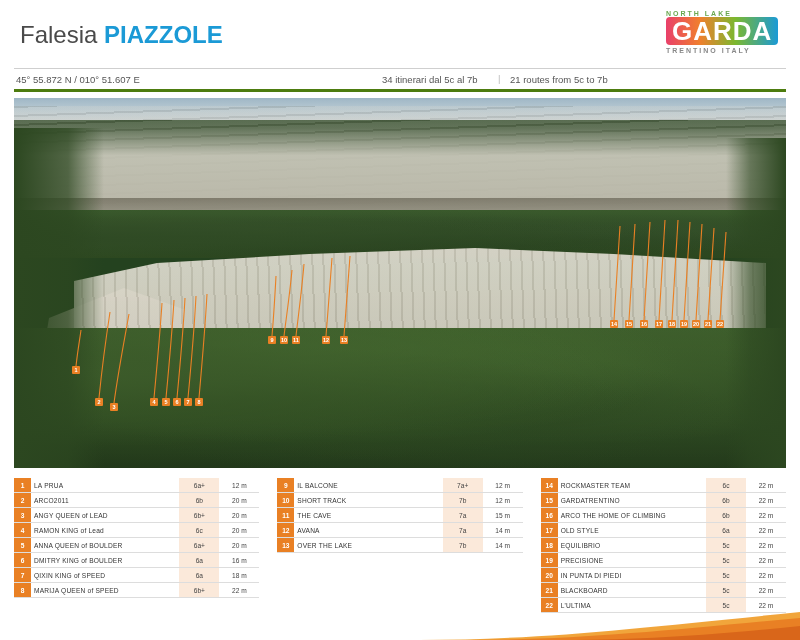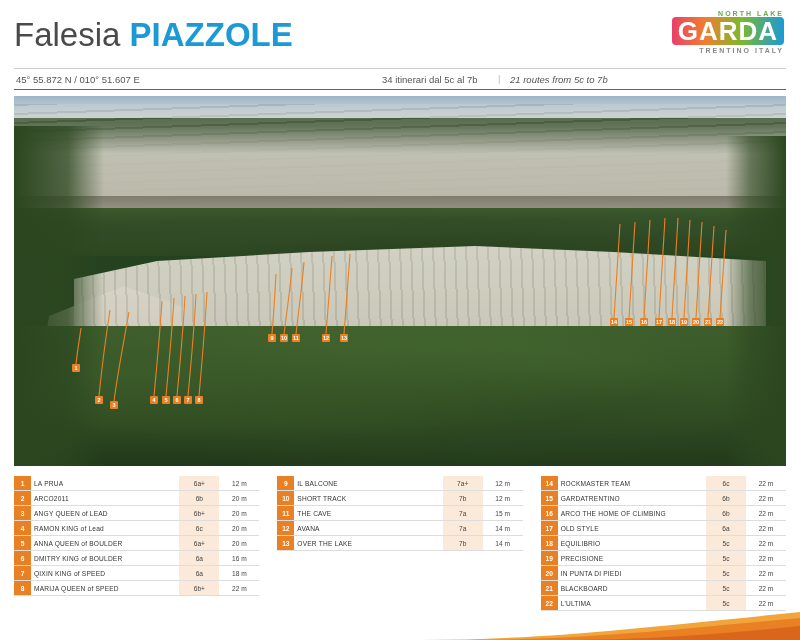--- a/index.html
+++ b/index.html
@@ -24,39 +24,39 @@
 
   
   .header {
     position: relative;
     height: 68px;
     padding: 0 14px;
     box-sizing: border-box;
   }
   .title {
     position: absolute;
-    left: 14px;
+    left: 20px;
     top: 16px;
-    font-size: 33px;
+    font-size: 24px;
     line-height: 38px;
     color: #4a4a4a;
     font-weight: 400;
     white-space: nowrap;
   }
   .title .crag {
     color: #1b9ad6;
     font-weight: 700;
     letter-spacing: 0px;
   }
   .logo {
     position: absolute;
     right: 16px;
     top: 10px;
     width: 118px;
-    text-align: right;
+    text-align: left;
   }
   .logo-top {
     font-size: 7px;
     letter-spacing: 2px;
     color: #6aa84f;
     font-weight: 700;
   }
   .logo-main {
     font-size: 26px;
     font-weight: 700;
@@ -75,21 +75,21 @@
     font-weight: 700;
     margin-top: 2px;
   }
 
   
   .infobar {
     position: relative;
     height: 20px;
     margin: 0 14px;
     border-top: 1px solid #cfcfcf;
-    border-bottom: 1px solid #4d7c0f;
+    border-bottom: 3px solid #4d7c0f;
     font-size: 9.5px;
     color: #555;
   }
   .infobar .coords {
     position: absolute;
     left: 2px;
     top: 5px;
   }
   .infobar .routes-it {
     position: absolute;
@@ -99,21 +99,20 @@
   .infobar .sep {
     position: absolute;
     left: 484px;
     top: 4px;
     color: #bbb;
   }
   .infobar .routes-en {
     position: absolute;
     left: 496px;
     top: 5px;
-    font-style: italic;
   }
 
   
   .photo-wrap {
     position: relative;
     margin: 6px 14px 0 14px;
     height: 370px;
     overflow: hidden;
     background: #24421f;
   }

